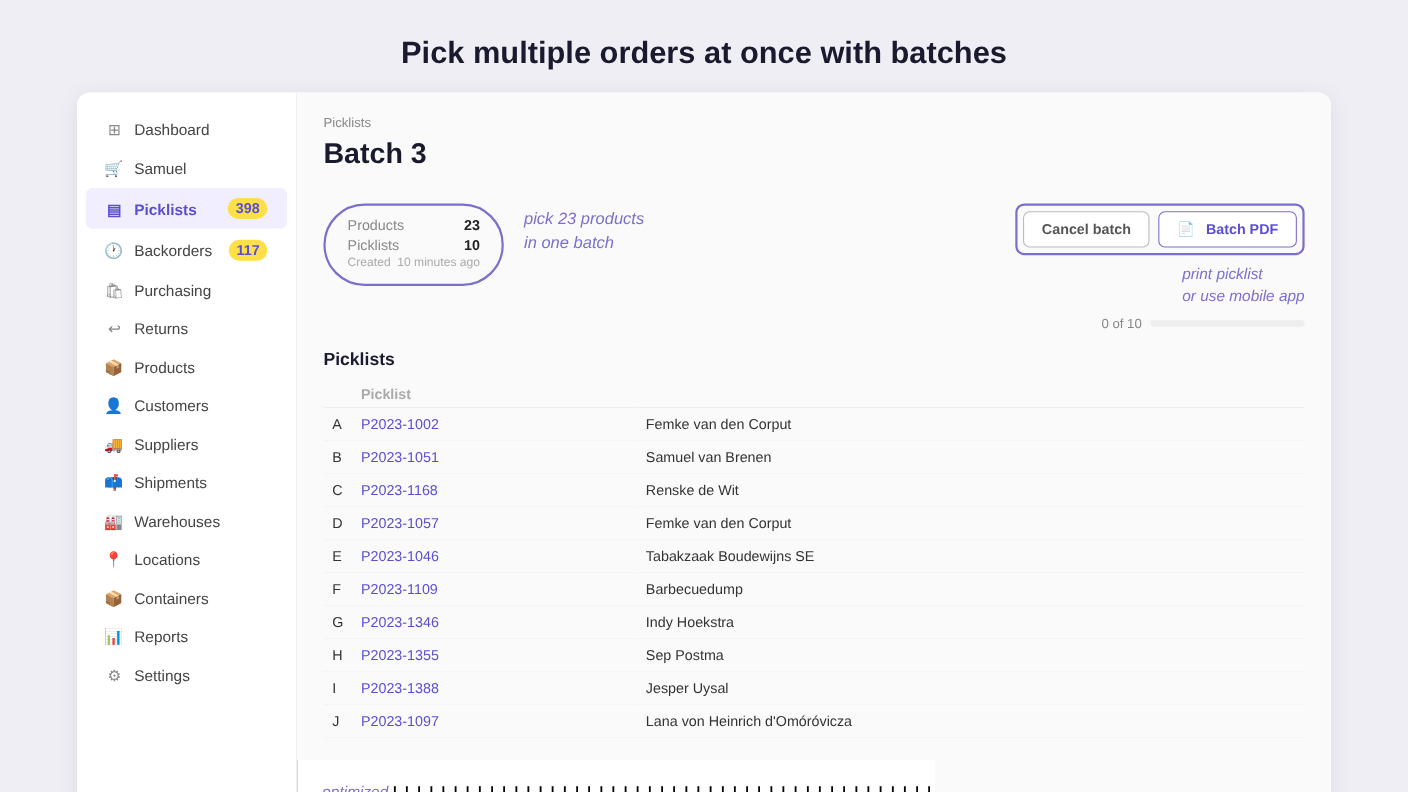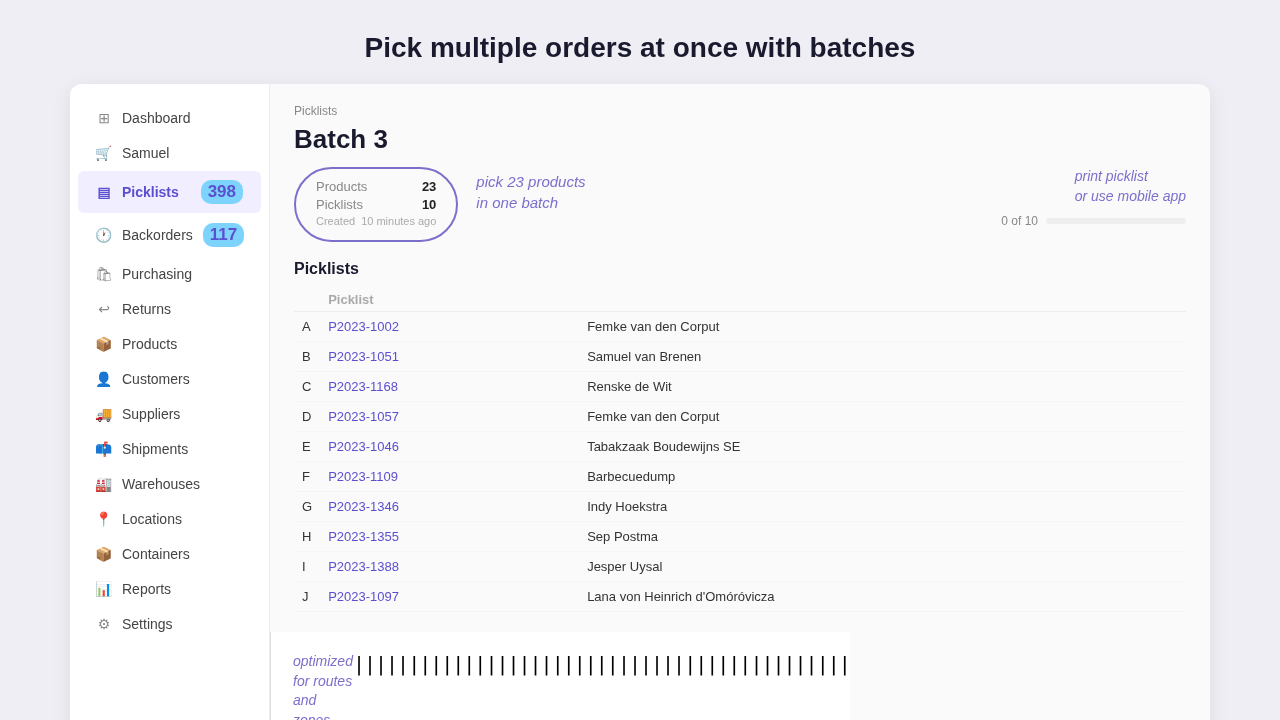--- a/index.html
+++ b/index.html
@@ -57,43 +57,43 @@
       height: 16px;
       display: flex;
       align-items: center;
       justify-content: center;
       color: #888;
       flex-shrink: 0;
     }
     .sidebar-item.active .sidebar-icon { color: #5b4fcf; }
     .badge {
       margin-left: auto;
-      background: #7dd3fc;
+      background: #fde047;
       color: #5b4fcf;
-      font-size: 17px;
+      font-size: 13px;
       font-weight: 700;
       padding: 2px 7px;
       border-radius: 10px;
     }
     
     .main {
       flex: 1;
       overflow: auto;
       background: #fafafa;
     }
     .breadcrumb {
       font-size: 12px;
       color: #888;
       margin-bottom: 6px;
     }
     .batch-title {
       font-size: 26px;
       font-weight: 700;
       color: #1a1a2e;
-      margin-bottom: 12px;
+      margin-bottom: 30px;
     }
     .btn {
       padding: 8px 16px;
       border-radius: 6px;
       font-size: 13px;
       font-weight: 600;
       cursor: pointer;
       border: 1px solid #ccc;
       background: #fff;
       color: #333;
@@ -330,20 +330,24 @@
             <div class="meta-oval-row" style="font-size:11px; color:#aaa;">
               <span>Created</span>
               <span style="margin-left:6px;">10 minutes ago</span>
             </div>
           </div>
           <div class="annotation-pick" style="white-space:pre-line;">pick 23 products
 in one batch</div>
         </div>
 
         <div class="top-right-area">
+          <div style="display:flex; gap:8px; border:2px solid #7b6fcc; border-radius:8px; padding:5px;">
+            <button class="btn btn-cancel">Cancel batch</button>
+            <button class="btn btn-primary"><span style="margin-right:4px;">📄</span>Batch PDF</button>
+          </div>
           <div class="annotation-print" style="white-space:pre-line;">print picklist
 or use mobile app</div>
           <div class="progress-row">
             <span style="font-size:12px;color:#888;">
               <span>0</span>
               <span> of </span>
               <span>10</span>
             </span>
             <div class="prog-track">
               <div class="prog-fill"></div>

